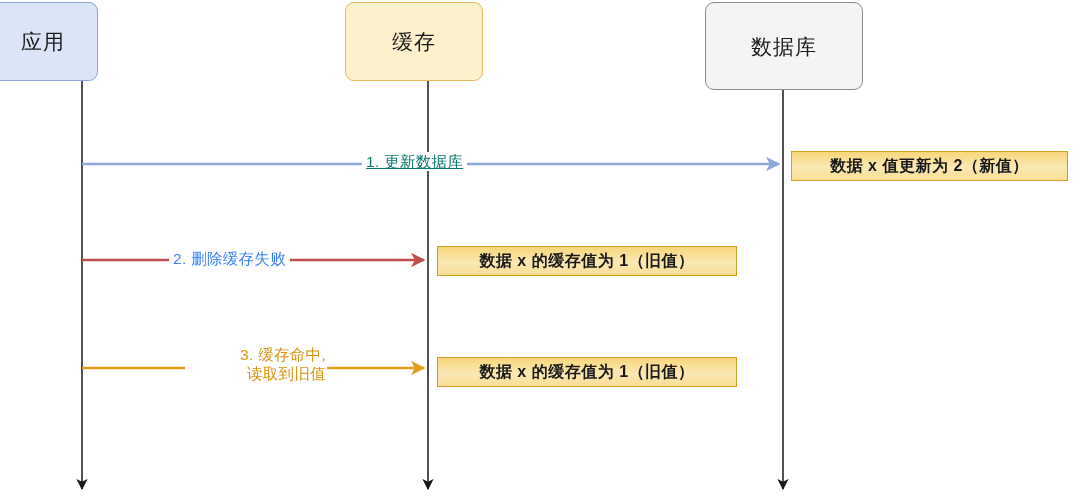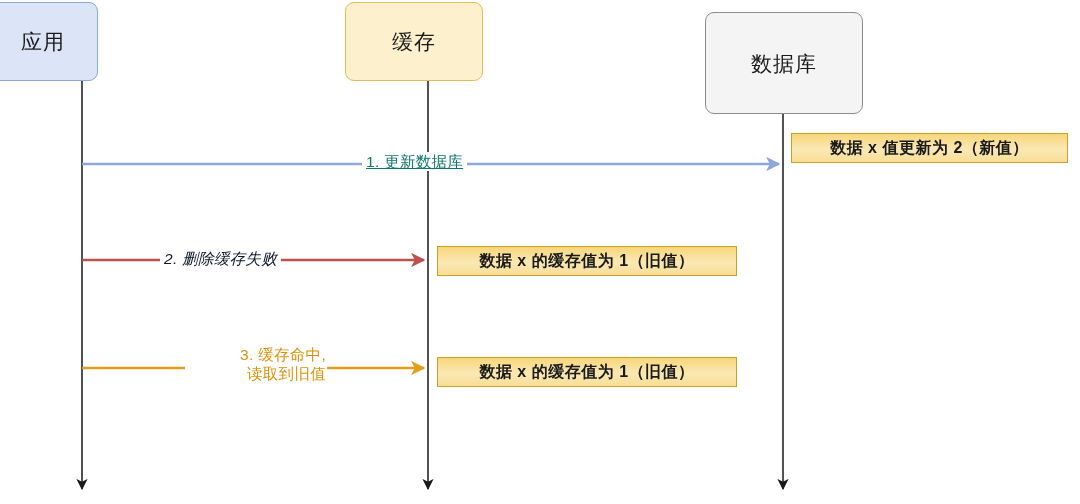--- a/index.html
+++ b/index.html
@@ -46,38 +46,38 @@
     left: -12px; top: 2px; width: 110px; height: 79px;
     background: #dbe5f7;
     border: 1.6px solid #8aa8d8;
   }
   .p-cache {
     left: 345px; top: 2px; width: 138px; height: 79px;
     background: #fdf0cc;
     border: 1.6px solid #e3bb59;
   }
   .p-db {
-    left: 705px; top: 12px; width: 158px; height: 102px;
+    left: 705px; top: 2px; width: 158px; height: 88px;
     background: #f4f4f4;
     border: 1.6px solid #8c8c8c;
   }
 
   
   .msg-label {
     position: absolute;
     font-size: 15.5px;
     line-height: 19px;
     white-space: pre-line;
     text-align: center;
     background: #ffffff;
     padding: 0 4px;
     letter-spacing: 0.3px;
   }
   .msg-1 { left: 362px; top: 152px; color: #0f766e; text-decoration: underline; }
-  .msg-2 { left: 160px; top: 249px; color: #0f172a; font-style: italic; }
+  .msg-2 { left: 169px; top: 249px; color: #3b82f6; }
   .msg-3 {
     left: 186px; top: 345px; color: #d9920b;
     text-align: right; width: 140px; padding: 0;
     background: transparent;
   }
 
   
   .note-box {
     position: absolute;
     box-sizing: border-box;
@@ -87,21 +87,21 @@
     align-items: center;
     justify-content: center;
   }
   .note-text {
     font-size: 16px;
     color: #1a1a1a;
     letter-spacing: 0.5px;
     line-height: 1;
     font-weight: 600;
   }
-  .note-db   { left: 791px; top: 133px; width: 277px; height: 30px; }
+  .note-db   { left: 791px; top: 151px; width: 277px; height: 30px; }
   .note-c1   { left: 437px; top: 246px; width: 300px; height: 30px; }
   .note-c2   { left: 437px; top: 357px; width: 300px; height: 30px; }
 </style>
 </head>
 <body>
 
 <div id="diagram-root">
 
   <svg id="diagram-svg" viewBox="0 0 1080 504">
     <defs>

